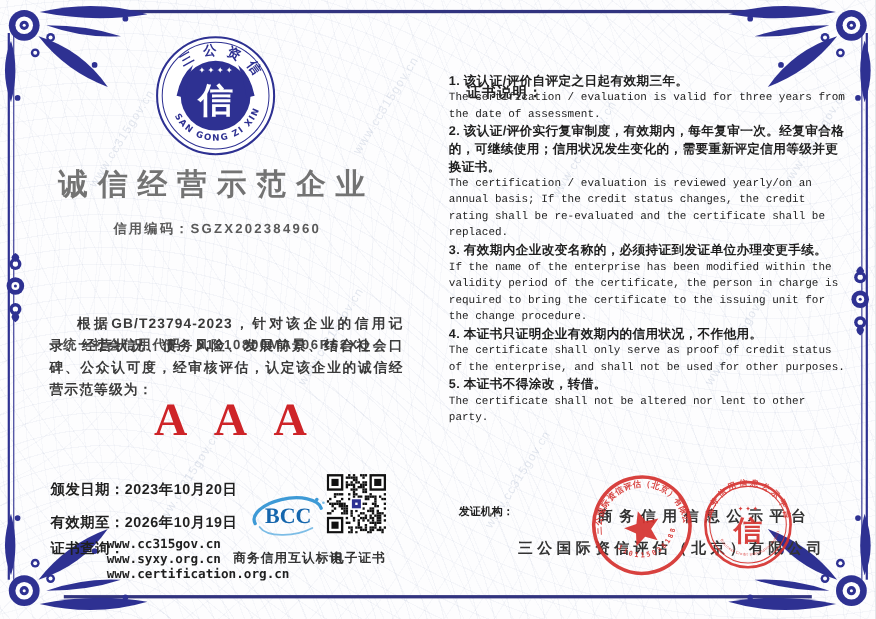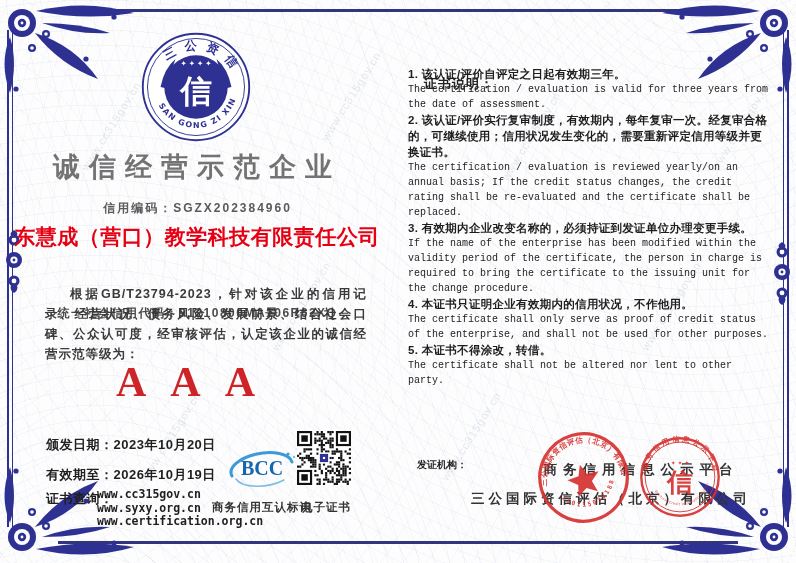--- a/index.html
+++ b/index.html
@@ -56,21 +56,21 @@
   .uscc{
     position:absolute; left:20px; top:259px; width:355px; text-align:center;
     font-size:12px; font-weight:bold; color:#4a4a4a; letter-spacing:1.5px;margin-top:46px;
   }
   .statement{
     position:absolute; left:45px; top:284px; width:322px;
     font-size:12.5px; font-weight:600; color:#3a3a3a; line-height:20px;
     text-align:justify; text-indent:2em; letter-spacing:1px;
   }
   .rating{
-    position:absolute; left:8px; top:358px; width:355px; text-align:center;
+    position:absolute; left:32px; top:358px; width:355px; text-align:center;
     font-family:"Liberation Serif","DejaVu Serif",serif;
     font-size:42px; font-weight:bold; color:#ce2428; letter-spacing:24px; text-indent:24px;
   }
   .meta-row{position:absolute; left:46px; font-size:13px; font-weight:bold; color:#1f1f1f; letter-spacing:0.5px;}
   .m-issue{top:436px;} .m-valid{top:466px;text-align:right;} .m-query{top:490px;}
   .url-list{
     position:absolute; left:97px; top:488px;
     font-family:"DejaVu Sans Mono","Liberation Mono",monospace;
     font-size:11.5px; font-weight:bold; color:#1f1f1f; line-height:13.5px;
   }
@@ -183,21 +183,20 @@
     </text>
     <text font-size="8.5" font-weight="bold" fill="#2e3192" letter-spacing="1.5" font-family="'DejaVu Sans',sans-serif">
       <textPath href="#arcBot" startOffset="8">SAN GONG ZI XIN</textPath>
     </text>
     <text x="60" y="38" text-anchor="middle" font-size="8" fill="#fff">✦ ✦ ✦ ✦</text>
     <text x="60" y="76" text-anchor="middle" font-size="34" font-weight="bold" fill="#fff" font-family="'Liberation Serif','DejaVu Serif',serif">信</text>
   </svg>
 
   <div class="cert-title">诚信经营示范企业</div>
   <div class="credit-code">信用编码：SGZX202384960</div>
-  <div class="company">东慧成（营口）教学科技有限责任公司</div>
   <div class="uscc">统一社会信用代码：91210800MA106R62XQ</div>
   <div class="statement">根据GB/T23794-2023，针对该企业的信用记录、经营状况、债务风险、发展前景、结合社会口碑、公众认可度，经审核评估，认定该企业的诚信经营示范等级为：</div>
   <div class="rating">AAA</div>
 
   <div class="meta-row m-issue">颁发日期：2023年10月20日</div>
   <div class="meta-row m-valid">有效期至：2026年10月19日</div>
   <div class="meta-row m-query">证书查询：</div>
   <div class="url-list">
     <div>www.cc315gov.cn</div>
     <div>www.syxy.org.cn</div>

